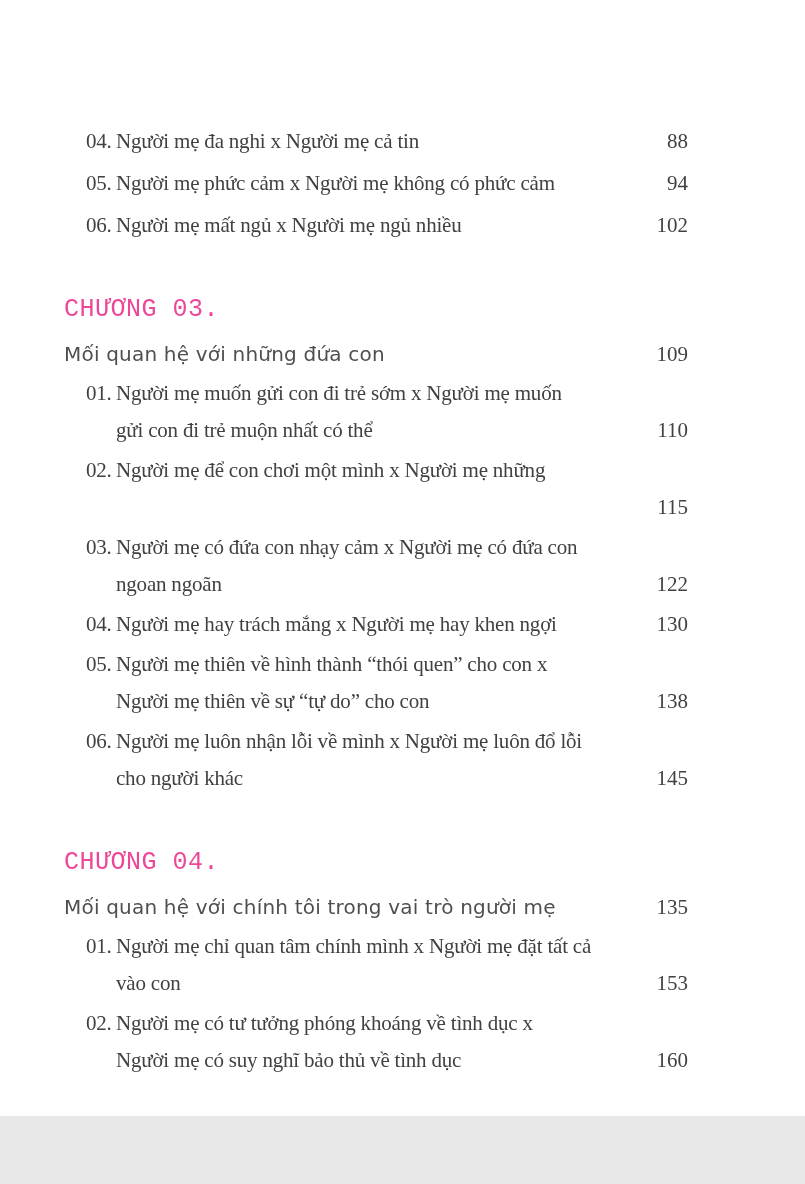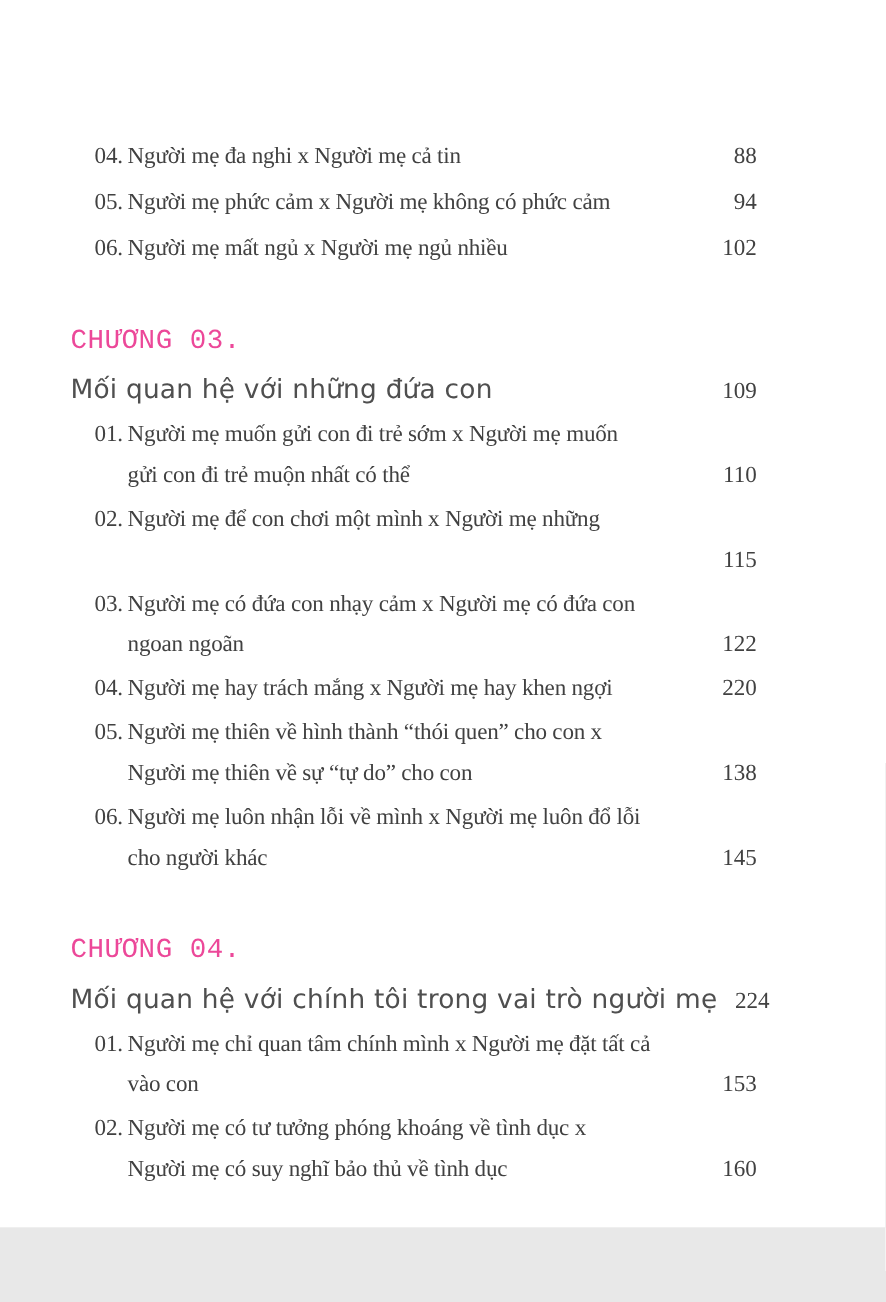--- a/index.html
+++ b/index.html
@@ -37,21 +37,21 @@
     color:#ec4899;
   }
   .chap-title-line {
     display:flex; align-items:baseline;
     line-height:38px;
     margin-top:6px;
     white-space:nowrap;
   }
   .chap-title {
     font-family:cursive,"DejaVu Sans",sans-serif;
-    font-size:24px;
+    font-size:20px;
     letter-spacing:0.2px;
     color:#4f4f4f;
   }
   .items { margin-top:2px; }
 </style>
 </head>
 <body>
 
 <div class="page">
 
@@ -116,21 +116,21 @@
         <div class="iline cont">
           <span class="txt">ngoan ngoãn</span>
           <span class="pg">122</span>
         </div>
       </div>
 
       <div class="item">
         <div class="iline">
           <span class="num">04.</span>
           <span class="txt">Người mẹ hay trách mắng x Người mẹ hay khen ngợi</span>
-          <span class="pg">220</span>
+          <span class="pg">130</span>
         </div>
       </div>
 
       <div class="item">
         <div class="iline">
           <span class="num">05.</span>
           <span class="txt">Người mẹ thiên về hình thành “thói quen” cho con x</span>
         </div>
         <div class="iline cont">
           <span class="txt">Người mẹ thiên về sự “tự do” cho con</span>
@@ -149,21 +149,21 @@
         </div>
       </div>
 
     </div>
   </section>
 
   <section class="chapter">
     <div class="chap-heading">CHƯƠNG 04.</div>
     <div class="chap-title-line">
       <span class="chap-title">Mối quan hệ với chính tôi trong vai trò người mẹ</span>
-      <span class="pg">224</span>
+      <span class="pg">135</span>
     </div>
     <div class="items">
 
       <div class="item">
         <div class="iline">
           <span class="num">01.</span>
           <span class="txt">Người mẹ chỉ quan tâm chính mình x Người mẹ đặt tất cả</span>
         </div>
         <div class="iline cont">
           <span class="txt">vào con</span>

